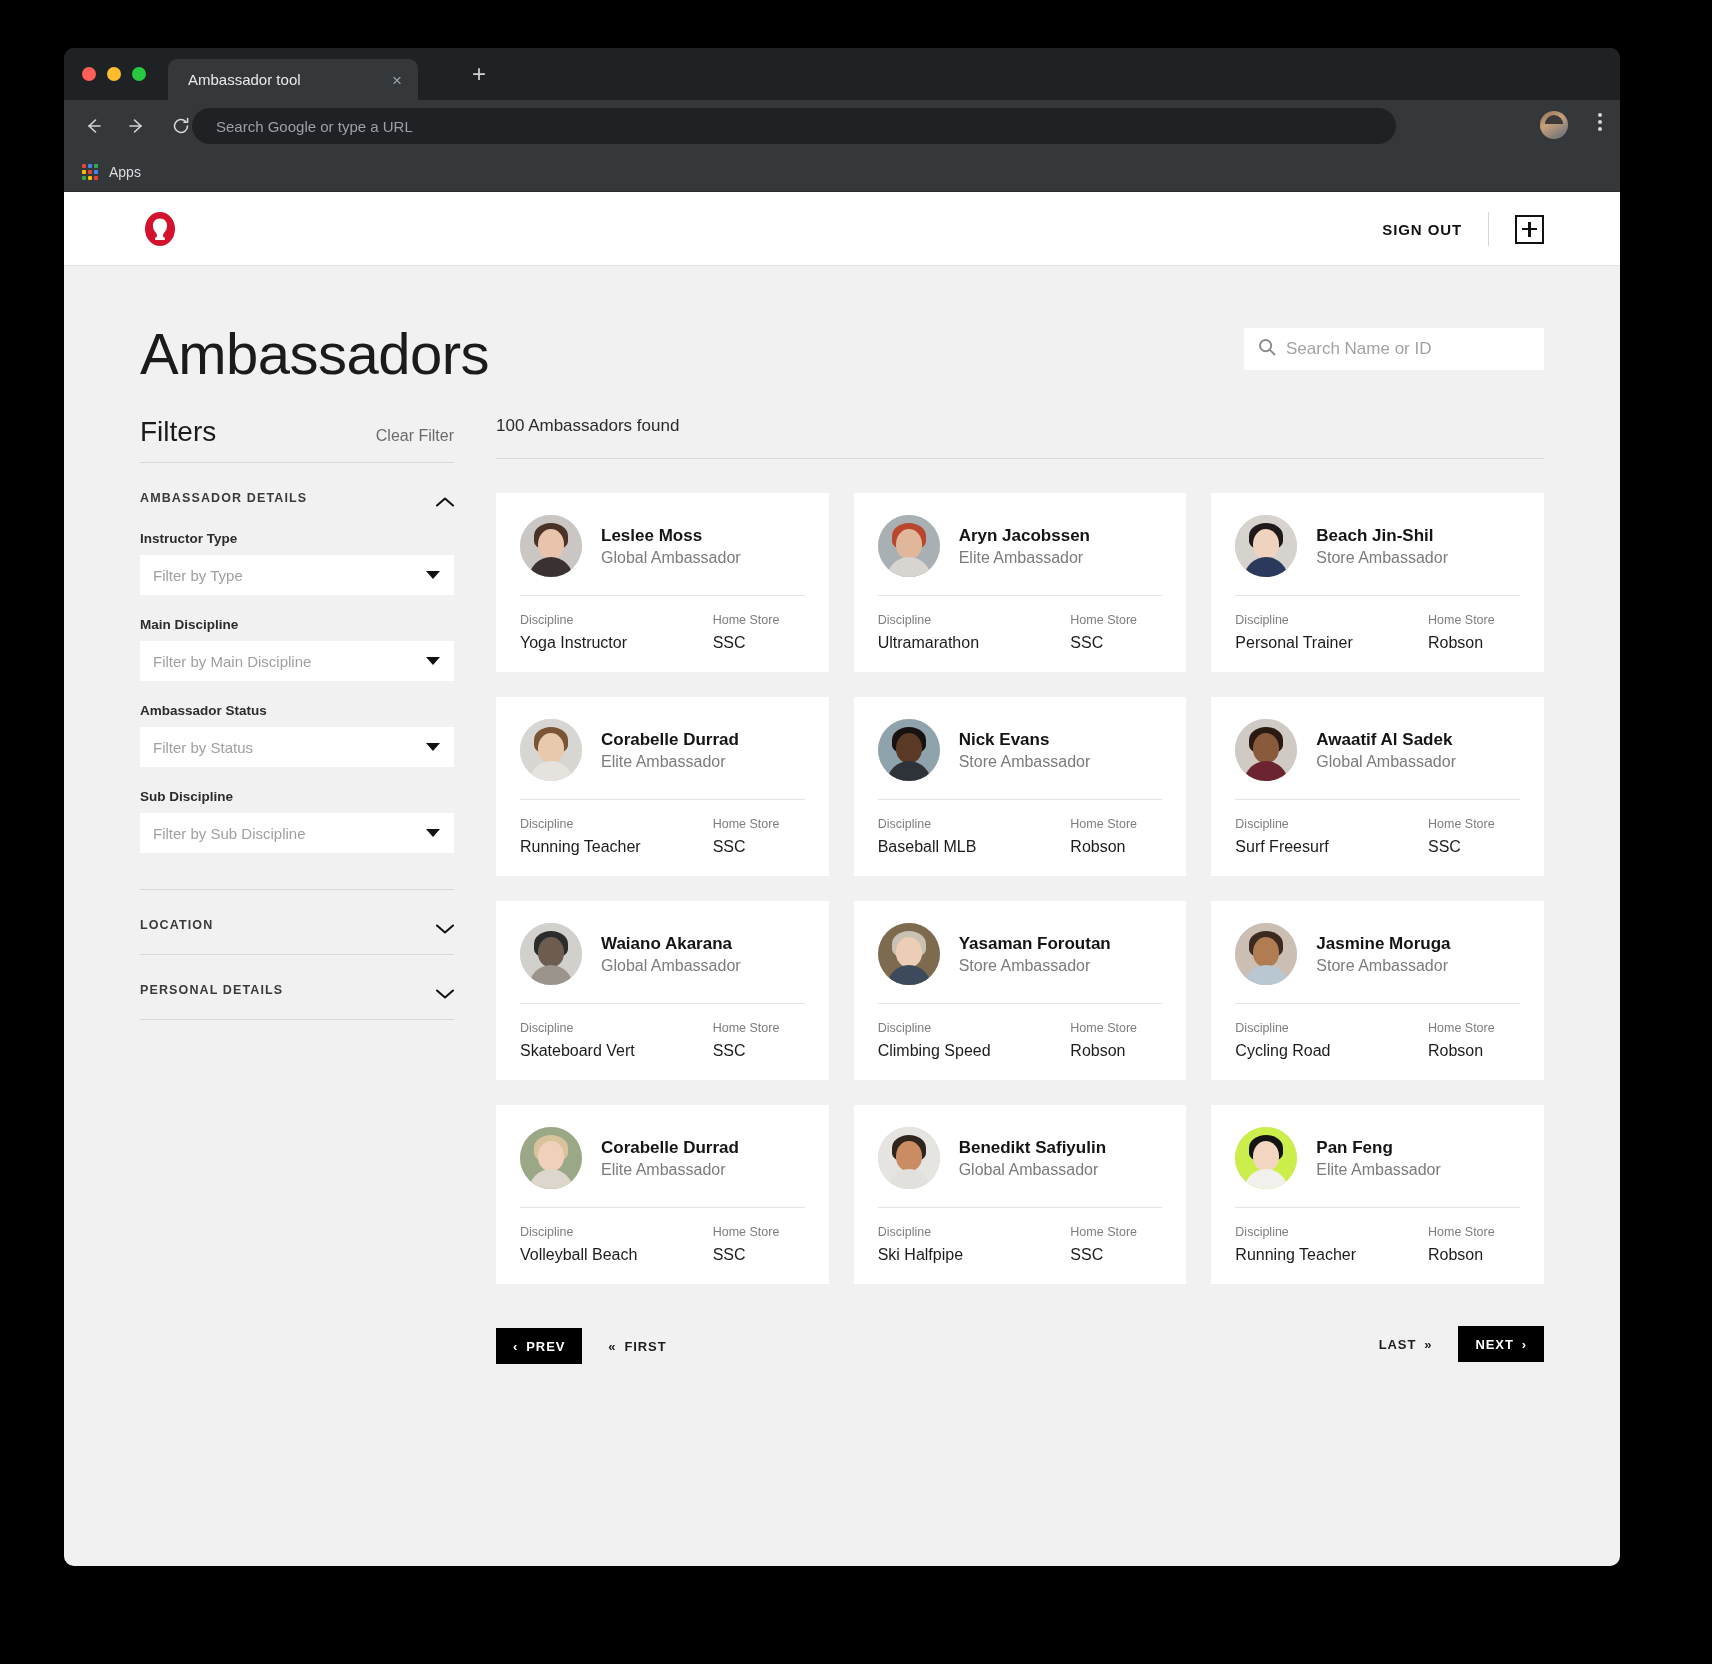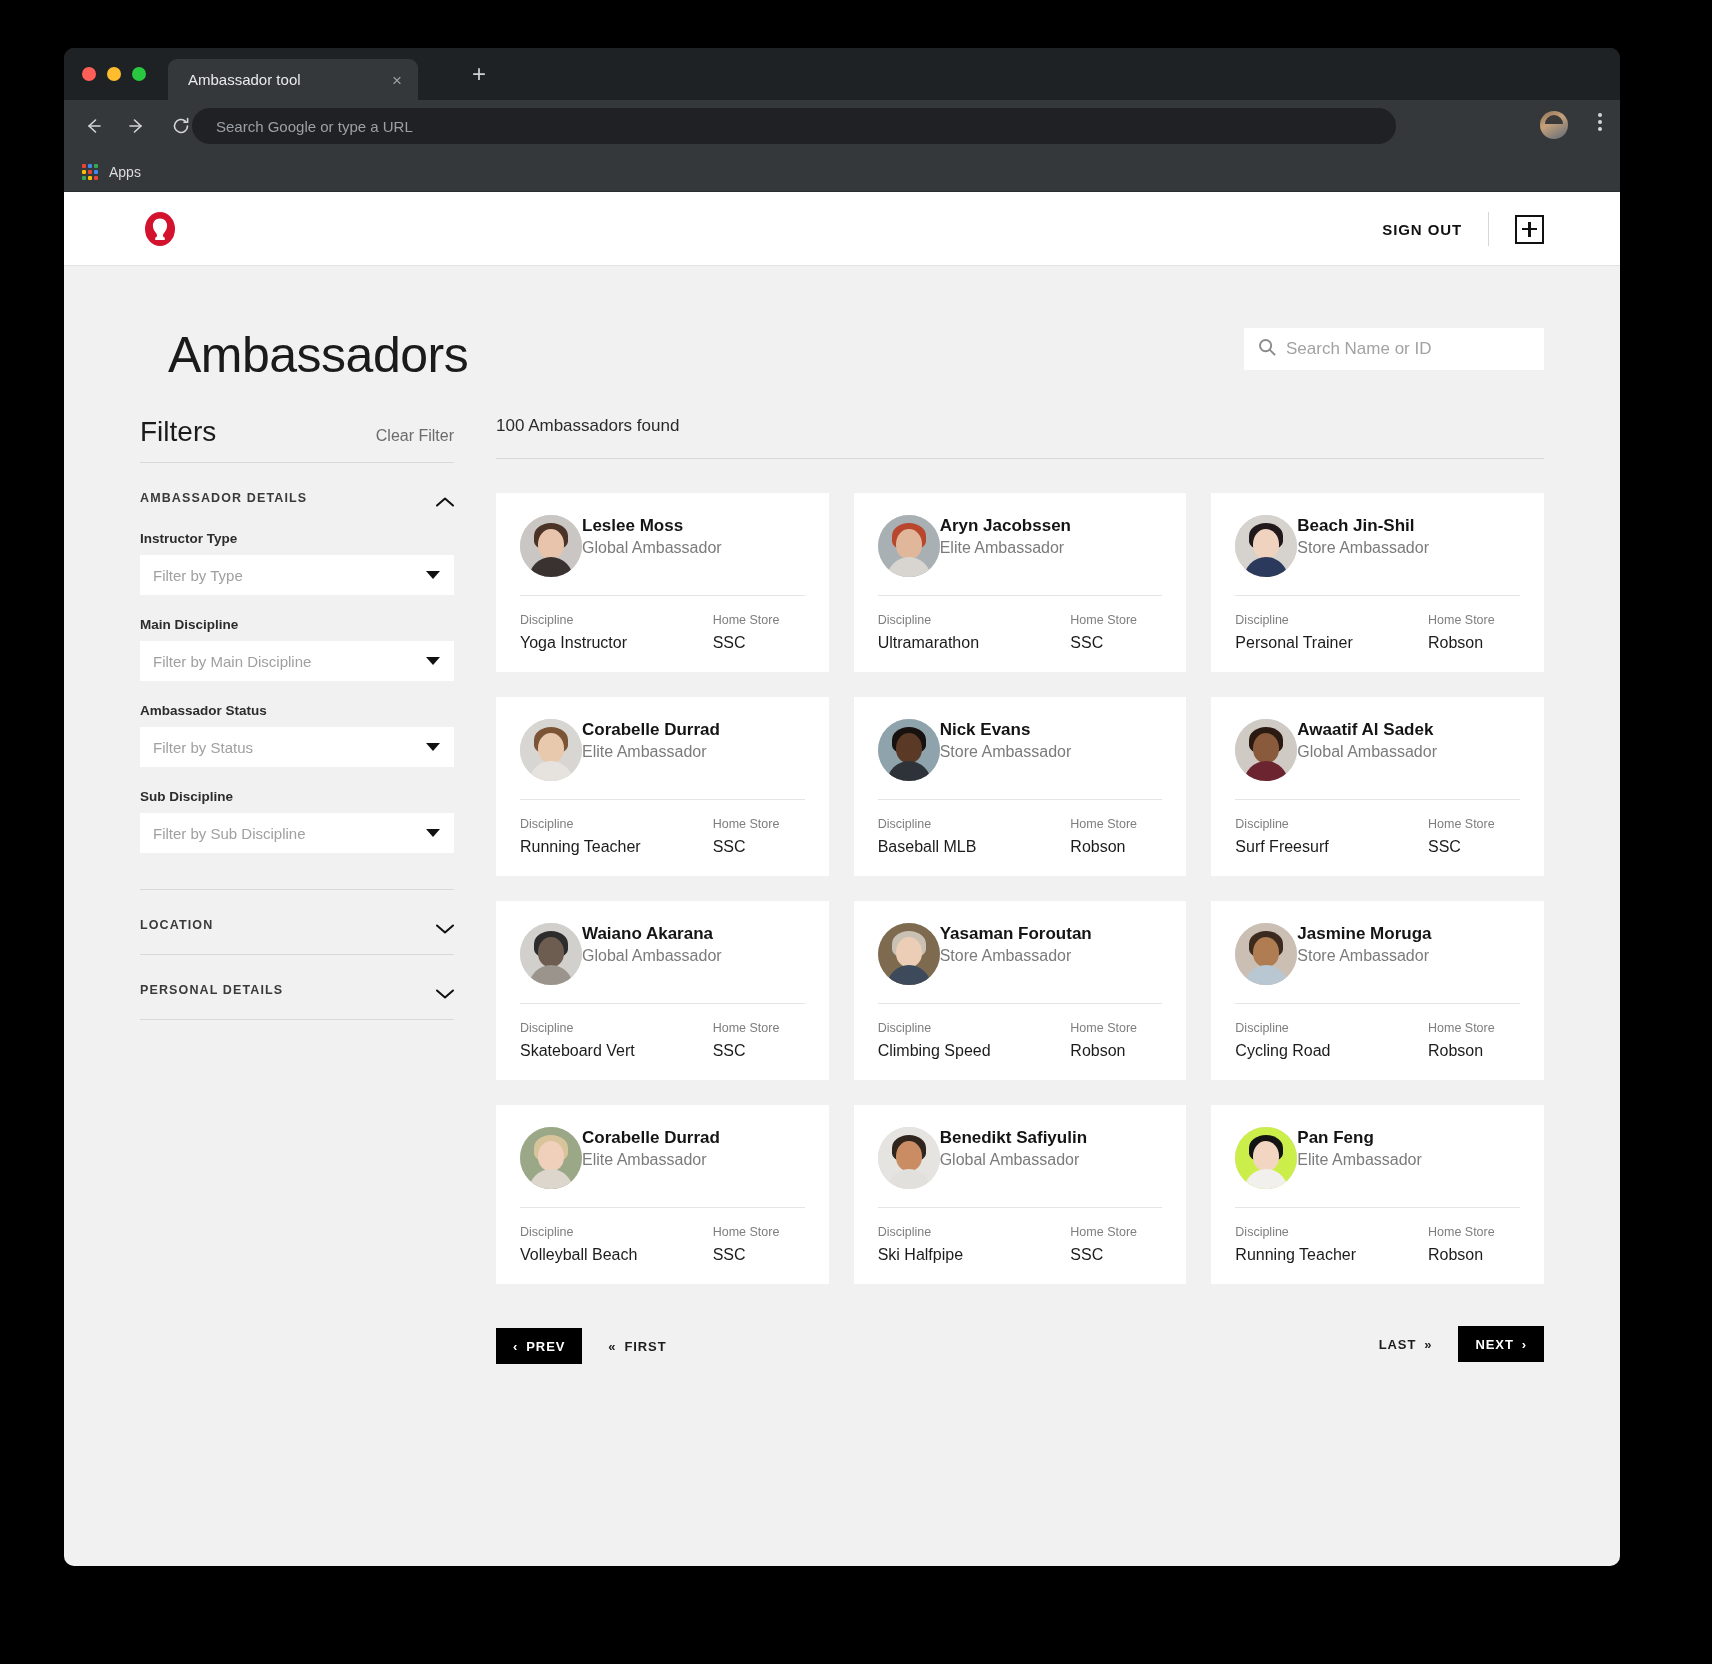--- a/index.html
+++ b/index.html
@@ -172,26 +172,25 @@
   .add-box::before { width: 15px; height: 2.5px; }
   .add-box::after  { width: 2.5px; height: 15px; }
 
   
   .title-row {
     position: relative;
     margin: 0 76px;
     height: 150px;
   }
   .page-title {
-    position: absolute; left: 0; top: 60px;
-    font-size: 50px;
+    position: absolute; left: 0; top: 54px;
+    font-size: 58px;
     font-weight: 300;
     color: #1b1b1b;
     letter-spacing: -0.5px;
-    margin-left: 28px;
   }
   .searchbox {
     position: absolute; right: 0; top: 62px;
     width: 300px; height: 42px;
     background: #fff;
     display: flex; align-items: center;
   }
   .search-icon { margin-left: 13px; flex: none; color: #8a8a8a; }
   .search-input {
     border: 0; outline: 0; background: transparent;
@@ -275,21 +274,21 @@
   .card-grid {
     margin-top: 34px;
     display: grid;
     grid-template-columns: repeat(3, 1fr);
     gap: 25px 25px;
   }
   .card {
     background: #fff;
     padding: 22px 24px 20px 24px;
   }
-  .card-top { display: flex; }
+  .card-top { display: flex; align-items: center; gap: 19px; }
   .portrait {
     width: 62px; height: 62px; border-radius: 50%;
     flex: none; overflow: hidden; position: relative;
     background: #d7d7d7;
   }
   .portrait .bg { position: absolute; inset: 0; }
   .portrait .head {
     position: absolute; left: 50%; top: 14px;
     transform: translateX(-50%);
     width: 26px; height: 30px; border-radius: 50% 50% 46% 46%;

